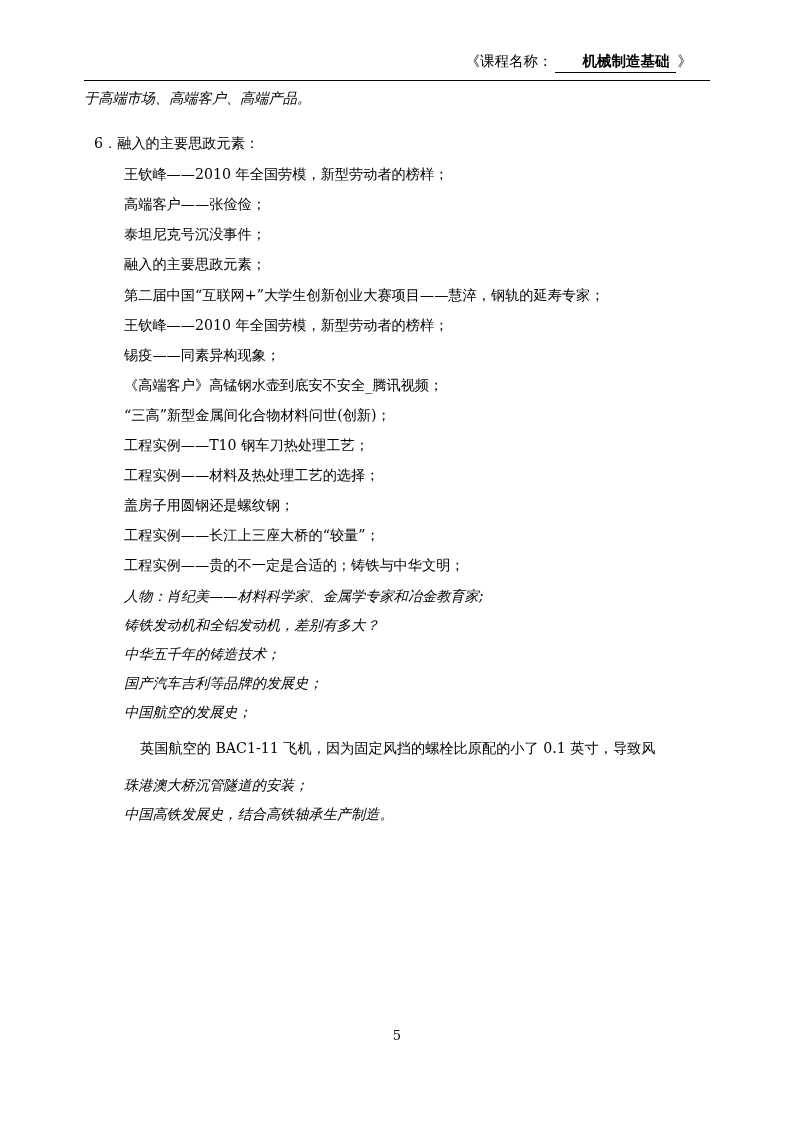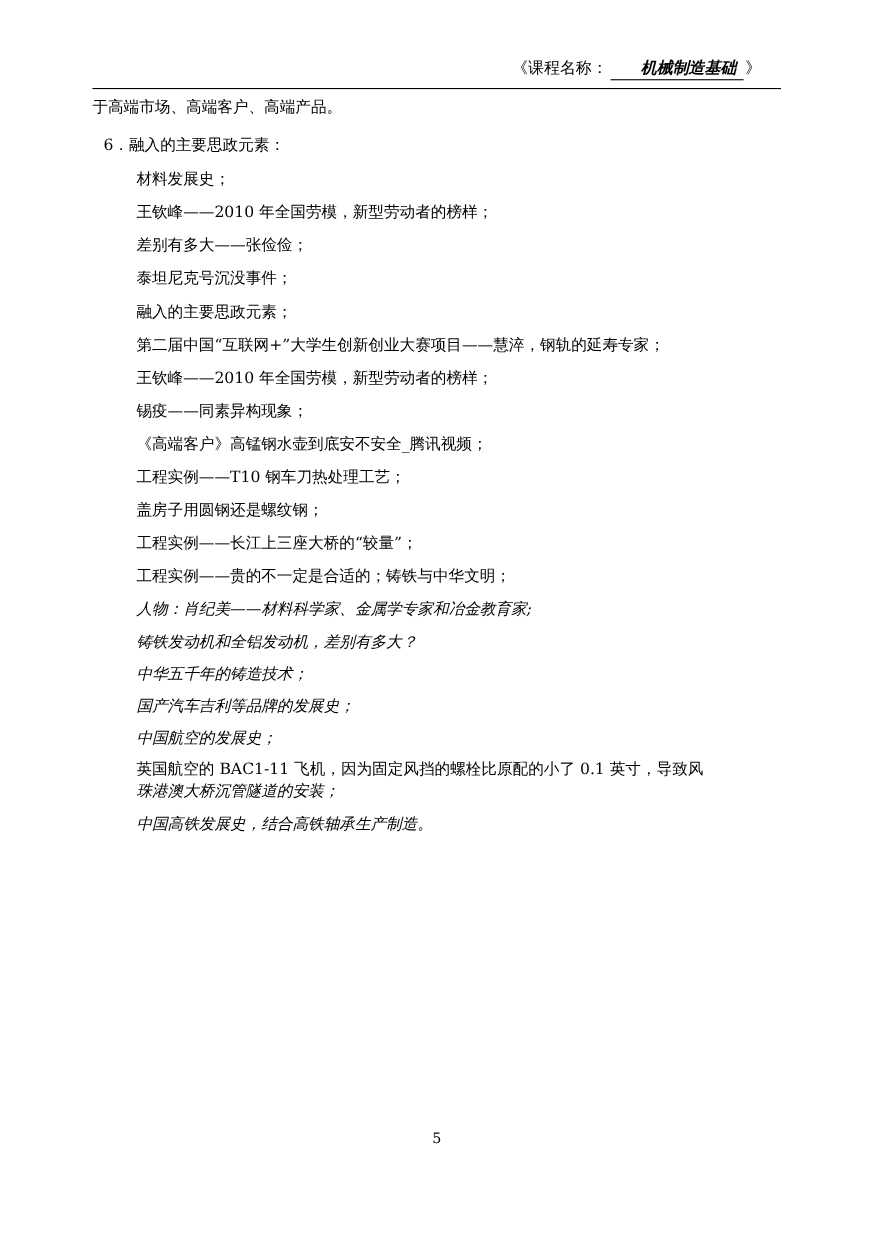--- a/index.html
+++ b/index.html
@@ -40,21 +40,20 @@
   }
   .header-label {
     white-space: pre;
   }
   .header-value {
     font-weight: bold;
     border-bottom: 1px solid #000;
     padding: 0 6px 1px 28px;
     margin: 0 2px;
     white-space: pre;
-    font-style: italic;
   }
   .header-rule {
     position: absolute;
     left: 0;
     right: 0;
     top: 28px;
     border-bottom: 1.2px solid #000;
   }
   
   .content {
@@ -65,39 +64,40 @@
     font-family: "DejaVu Serif", "Liberation Serif", serif;
     font-size: 14.2px;
     line-height: 1.45;
   }
   .line {
     margin: 0 0 9.5px 0;
     white-space: pre-wrap;
   }
   .line-first {
     margin-top: 2px;
-    margin-bottom: 13px;
+    margin-bottom: 24px;
+    font-style: italic;
   }
   .section-head {
     margin: 0 0 11px 0;
     padding-left: 10px;
     white-space: pre-wrap;
   }
   .item {
     padding-left: 40px;
     margin: 0 0 9.5px 0;
     white-space: pre-wrap;
   }
   .item.tight {
     margin-bottom: 8.5px;
     font-style: italic;
   }
   .item-justify {
     padding-left: 40px;
-    margin: 0;
+    margin: 16px;
     text-align: justify;
     text-justify: inter-ideograph;
     white-space: normal;
   }
   .item-cont {
     padding-left: 0;
     margin: 0 0 9.5px 0;
     white-space: pre-wrap;
   }
   
@@ -124,30 +124,31 @@
     </div>
     <div class="header-rule"></div>
   </div>
 
   <div class="content">
 
     <p class="line line-first">于高端市场、高端客户、高端产品。</p>
 
     <p class="section-head">6．融入的主要思政元素：</p>
 
-    <p class="item">材料发展史；</p>
     <p class="item">王钦峰——2010 年全国劳模，新型劳动者的榜样；</p>
-    <p class="item">差别有多大——张俭俭；</p>
+    <p class="item">高端客户——张俭俭；</p>
     <p class="item">泰坦尼克号沉没事件；</p>
     <p class="item">融入的主要思政元素；</p>
     <p class="item">第二届中国“互联网+”大学生创新创业大赛项目——慧淬，钢轨的延寿专家；</p>
     <p class="item">王钦峰——2010 年全国劳模，新型劳动者的榜样；</p>
     <p class="item">锡疫——同素异构现象；</p>
     <p class="item">《高端客户》高锰钢水壶到底安不安全_腾讯视频；</p>
+    <p class="item">“三高”新型金属间化合物材料问世(创新)；</p>
     <p class="item">工程实例——T10 钢车刀热处理工艺；</p>
+    <p class="item">工程实例——材料及热处理工艺的选择；</p>
     <p class="item">盖房子用圆钢还是螺纹钢；</p>
     <p class="item">工程实例——长江上三座大桥的“较量”；</p>
     <p class="item">工程实例——贵的不一定是合适的；铸铁与中华文明；</p>
     <p class="item tight">人物：肖纪美——材料科学家、金属学专家和冶金教育家;</p>
     <p class="item tight">铸铁发动机和全铝发动机，差别有多大？</p>
     <p class="item tight">中华五千年的铸造技术；</p>
     <p class="item tight">国产汽车吉利等品牌的发展史；</p>
     <p class="item tight">中国航空的发展史；</p>
 
     <p class="item-justify">英国航空的 BAC1-11 飞机，因为固定风挡的螺栓比原配的小了 0.1 英寸，导致风</p>

